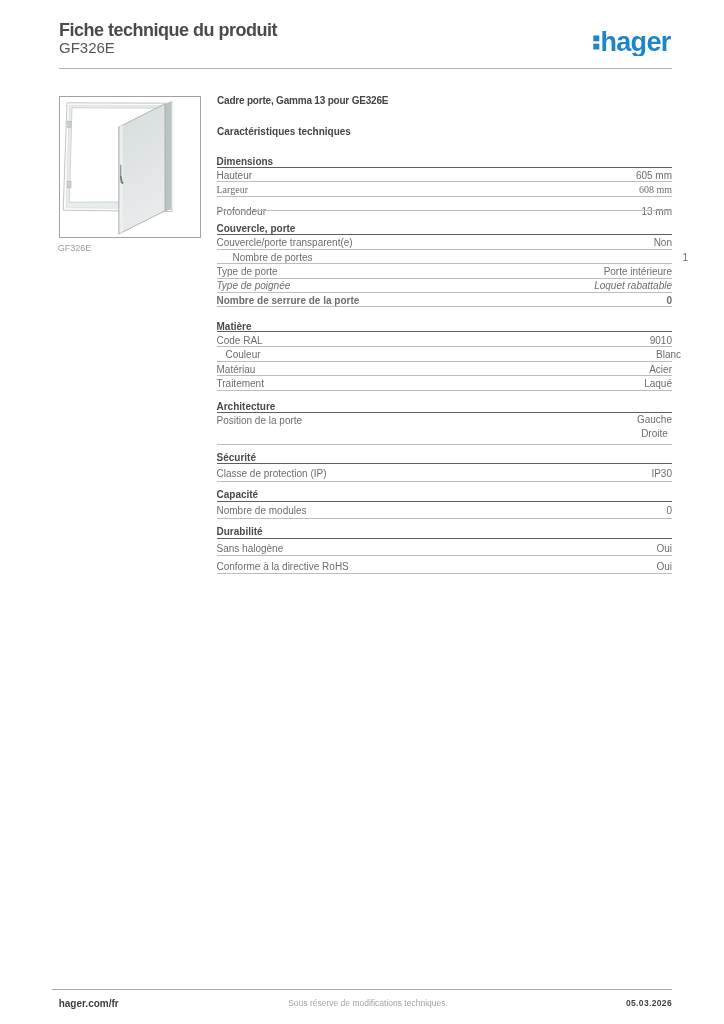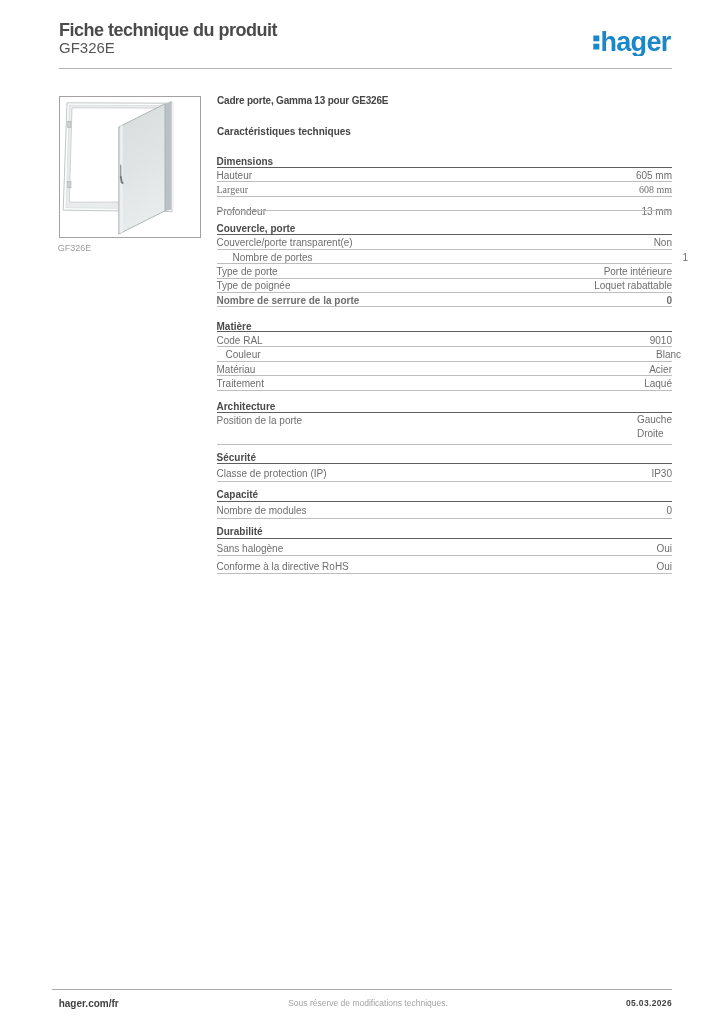--- a/index.html
+++ b/index.html
@@ -1,20 +1,20 @@
 <!DOCTYPE html>
 <html><head>
 <meta charset="utf-8">
 <style>
   html,body{margin:0;padding:0;}
   body{width:724px;height:1024px;background:#fff;font-family:"Liberation Sans",sans-serif;position:relative;overflow:hidden;}
   .abs{position:absolute;}
   .line{position:absolute;background:#bdbdbd;height:1.2px;}
   .rowtxt{position:absolute;left:216.5px;width:455.5px;font-size:10px;line-height:11px;color:#6e6e6e;}
-  .rowtxt .val{position:absolute;right:0;top:0;text-align:left;}
+  .rowtxt .val{position:absolute;right:0;top:0;text-align:center;}
   .sect{position:absolute;left:216.5px;width:455.5px;font-size:10px;line-height:11px;font-weight:bold;color:#4a4a4a;}
 </style>
 </head>
 <body>
 
 <div class="abs" style="left:59px;top:20.4px;font-size:18px;line-height:20px;font-weight:bold;color:#4a4a4a;letter-spacing:-0.5px;">Fiche technique du produit</div>
 
 <div class="abs" style="left:59px;top:40px;font-size:15px;line-height:16px;color:#565656;">GF326E</div>
 
 <div class="abs" style="left:592px;top:26px;width:80px;height:30px;">
@@ -85,21 +85,21 @@
 
 <div class="rowtxt" style="top:237.3px;">Couvercle/porte transparent(e)<span class="val">Non</span></div>
 <div class="line" style="left:216.5px;top:249px;width:455.5px;"></div>
 
 <div class="rowtxt" style="top:252px;margin-left:16px;">Nombre de portes<span class="val">1</span></div>
 <div class="line" style="left:216.5px;top:263px;width:455.5px;"></div>
 
 <div class="rowtxt" style="top:266.3px;">Type de porte<span class="val">Porte intérieure</span></div>
 <div class="line" style="left:216.5px;top:277.5px;width:455.5px;"></div>
 
-<div class="rowtxt" style="top:280.3px;">Type de poignée<span class="val">Loquet rabattable</span></div>
+<div class="rowtxt" style="top:280.3px;font-style:italic;">Type de poignée<span class="val">Loquet rabattable</span></div>
 <div class="line" style="left:216.5px;top:292px;width:455.5px;"></div>
 
 <div class="rowtxt" style="top:294.8px;font-weight:bold;">Nombre de serrure de la porte<span class="val">0</span></div>
 <div class="line" style="left:216.5px;top:306px;width:455.5px;"></div>
 
 <div class="sect" style="top:320.5px;">Matière</div>
 <div class="line" style="left:216.5px;top:331px;width:455.5px;height:1.4px;background:#5e5e5e;"></div>
 
 <div class="rowtxt" style="top:334.8px;">Code RAL<span class="val">9010</span></div>
 <div class="line" style="left:216.5px;top:346px;width:455.5px;"></div>

